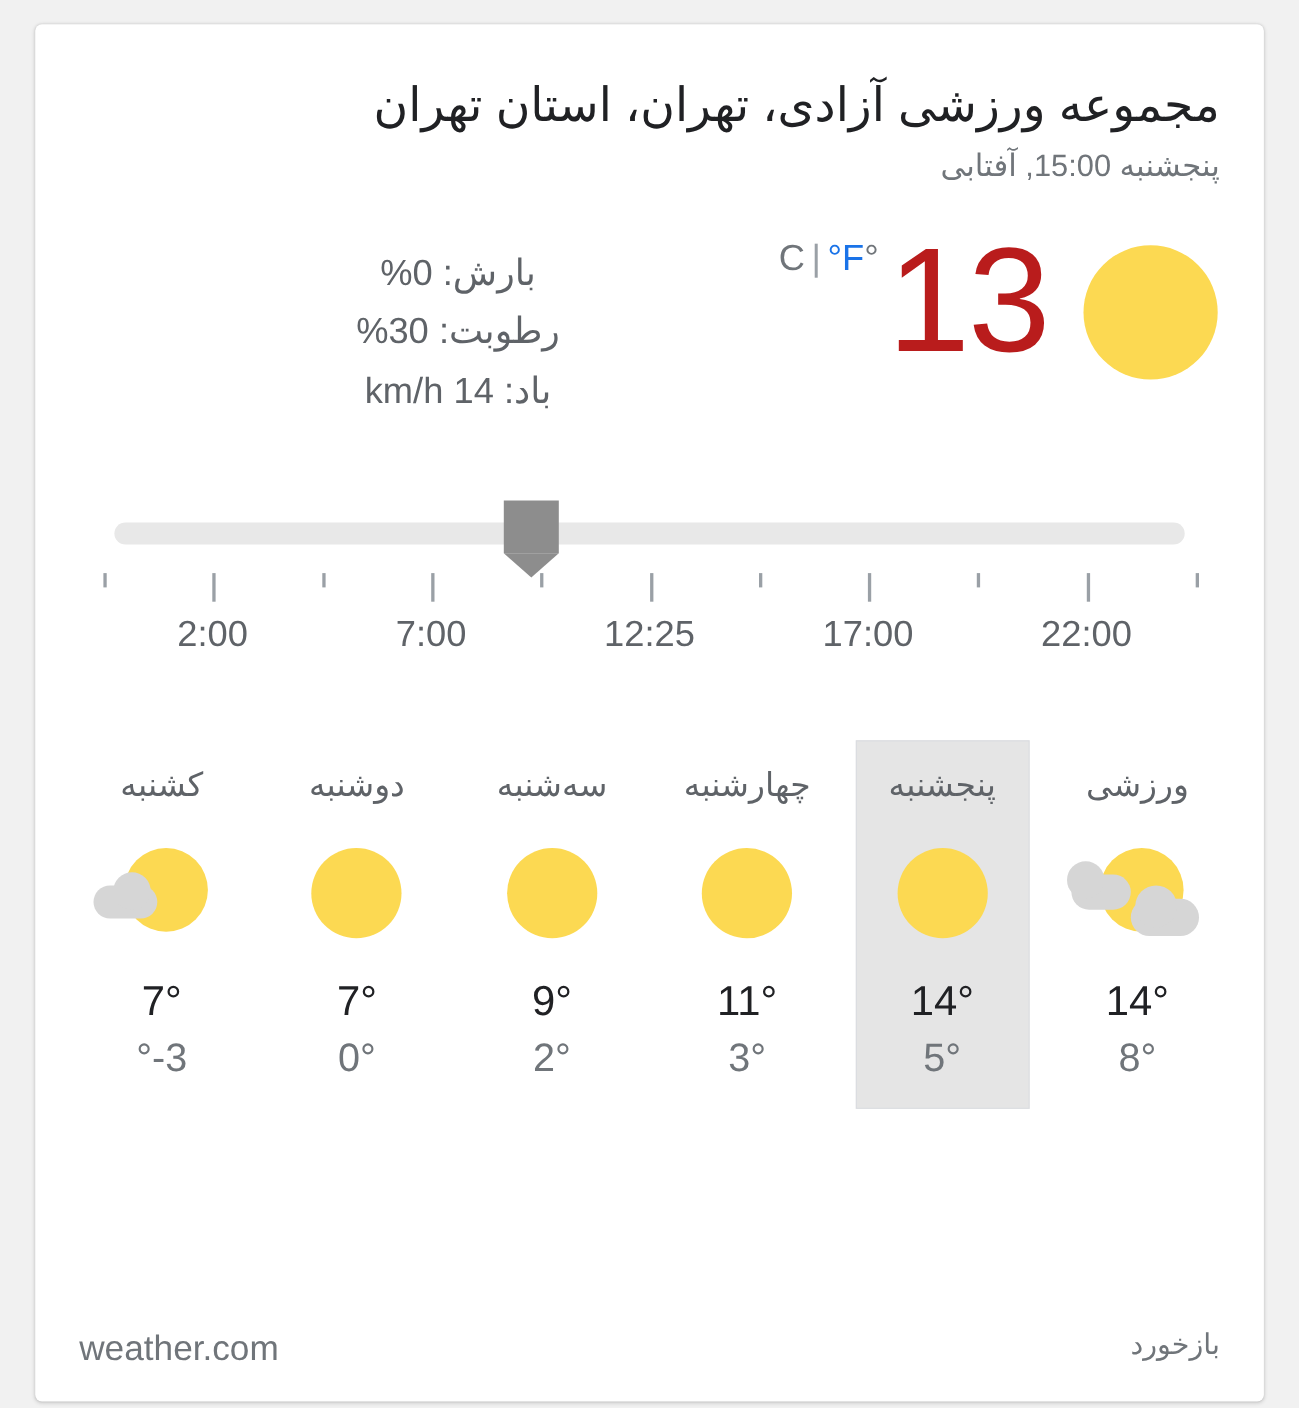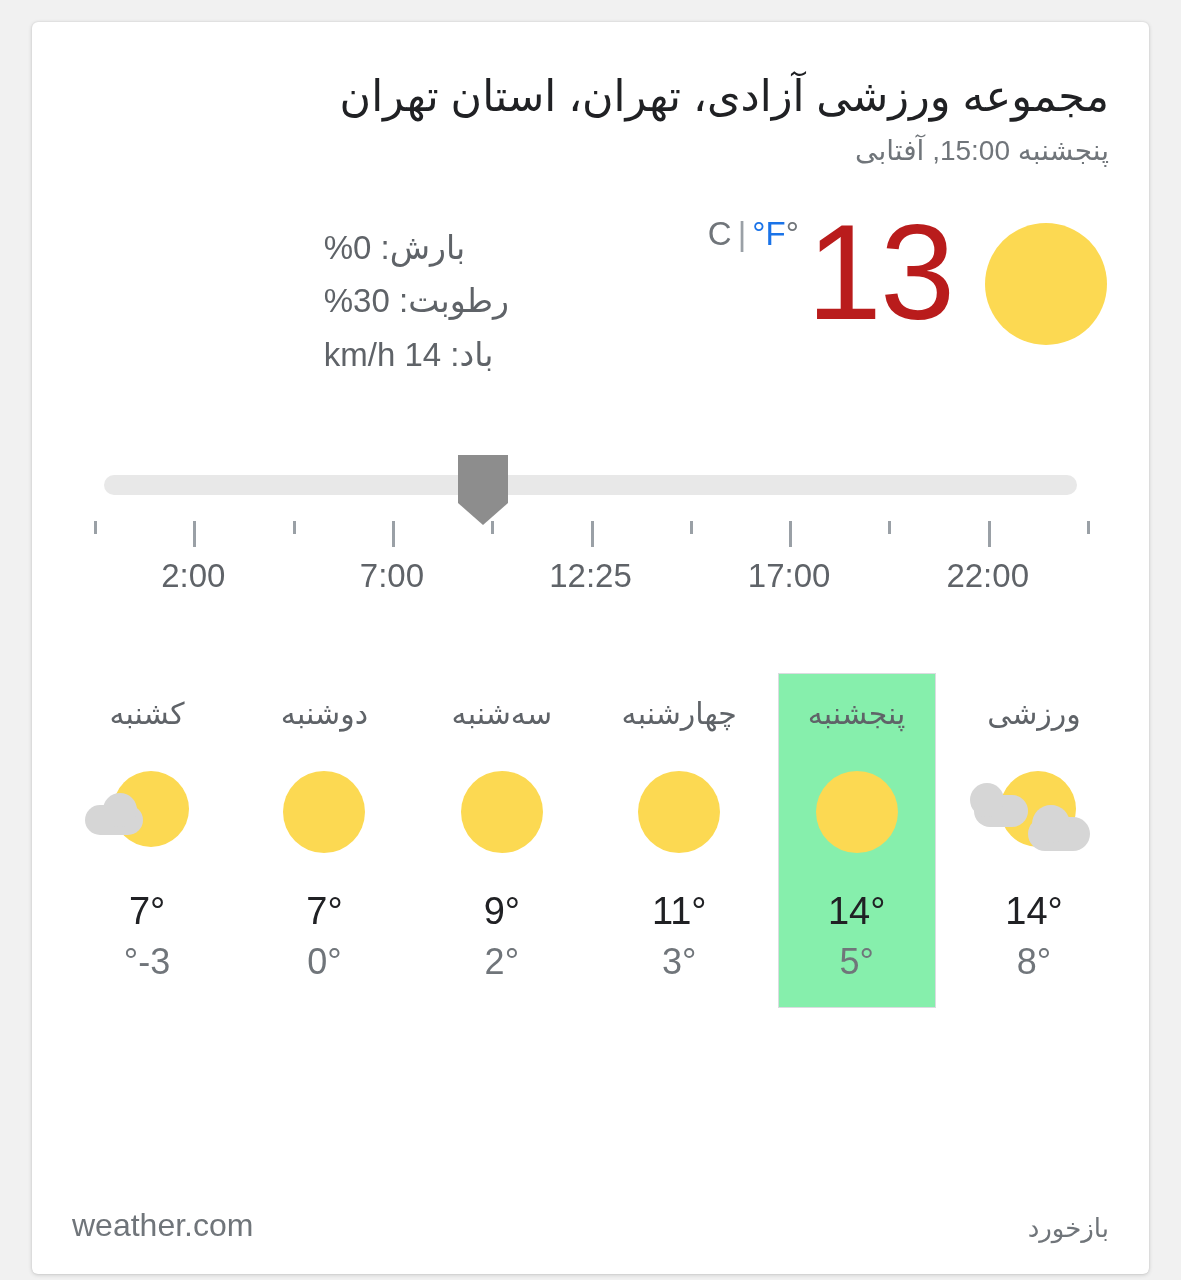--- a/index.html
+++ b/index.html
@@ -81,21 +81,21 @@
     font-size: 33px;
     color: #70757a;
     white-space: nowrap;
   }
   .units .sep { color: #9aa0a6; margin: 0 6px; }
   .units .f { color: #1a73e8; }
   .details {
     position: absolute;
     right: 640px;
     top: 10px;
-    text-align: left;
+    text-align: center;
     font-size: 33px;
     line-height: 1.62;
     color: #5f6368;
     direction: rtl;
   }
 
   
   .timeline {
     position: relative;
     margin-top: 36px;
@@ -171,27 +171,28 @@
     direction: rtl;
   }
   .day {
     width: 158px;
     padding: 22px 0 24px 0;
     text-align: center;
     border: 1px solid transparent;
     box-sizing: border-box;
   }
   .day.selected {
-    background: #86efac;
+    background: #e5e5e5;
     border: 1px solid #dadce0;
   }
   .day-name {
     font-size: 30px;
     color: #5f6368;
     height: 40px;
+    font-family: Liberation Serif, serif;
   }
   .icon-box {
     height: 120px;
     display: flex;
     align-items: center;
     justify-content: center;
     margin-top: 16px;
   }
   .sun-small {
     width: 82px;
@@ -240,21 +241,21 @@
   
   .footer {
     position: absolute;
     left: 0;
     right: 0;
     bottom: 30px;
     padding: 0 40px;
     display: flex;
     flex-direction: row-reverse;
     justify-content: space-between;
-    align-items: flex-end;
+    align-items: flex-start;
   }
   .attr {
     font-size: 32px;
     color: #70757a;
   }
   .feedback {
     font-size: 26px;
     color: #70757a;
     cursor: pointer;
   }

